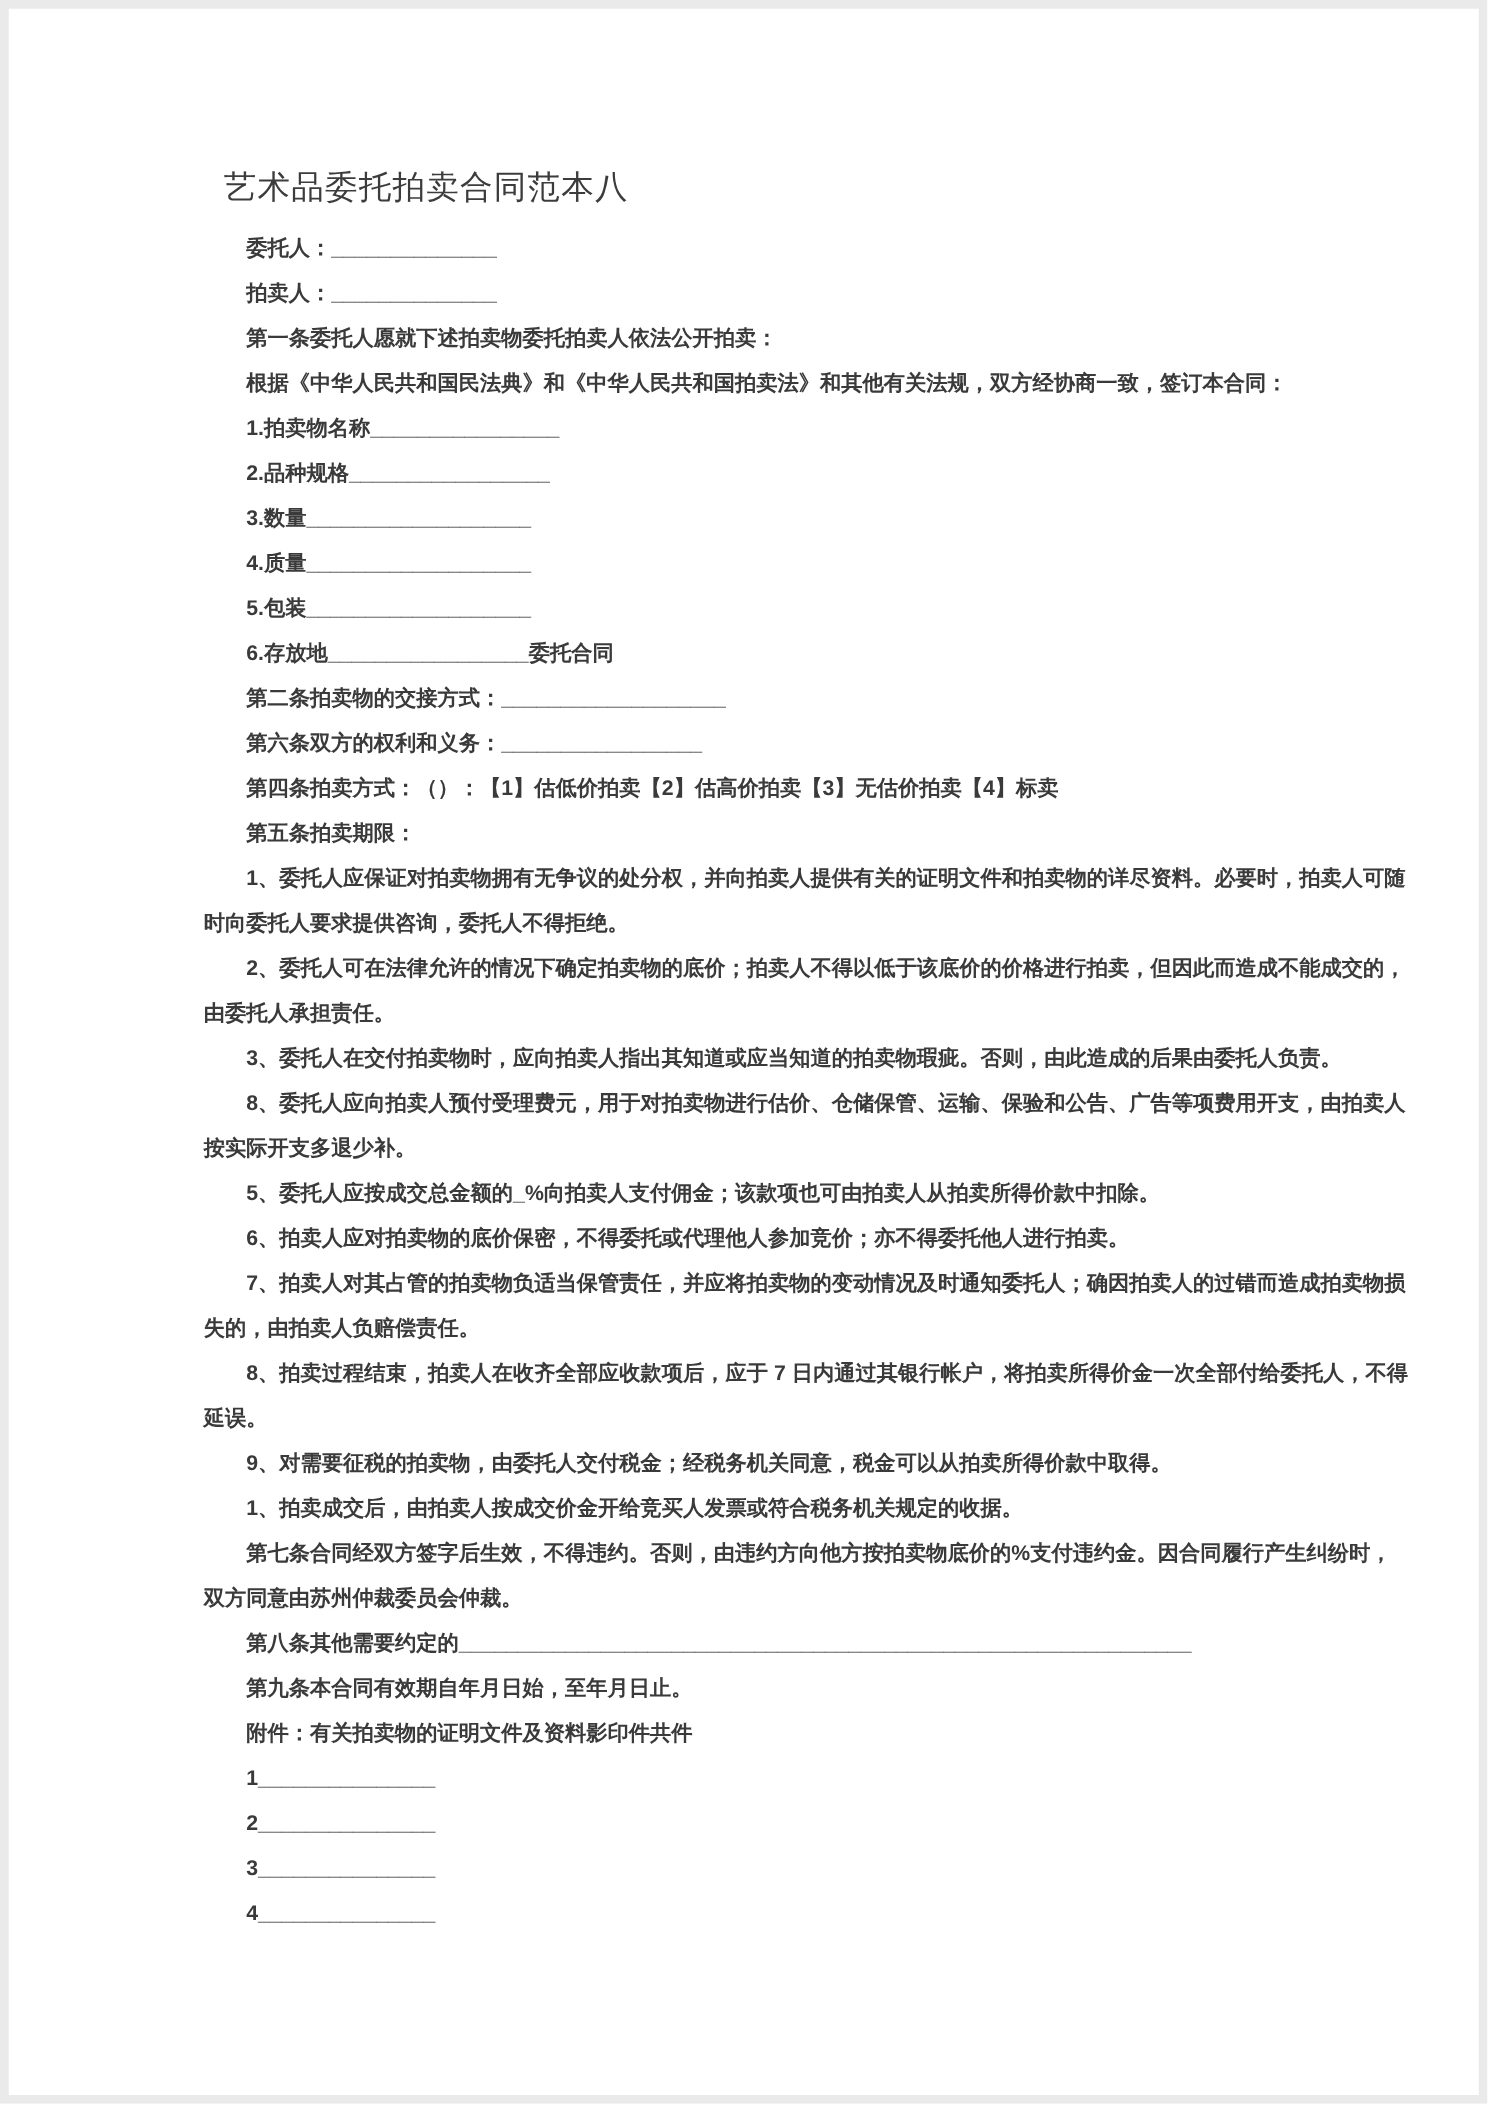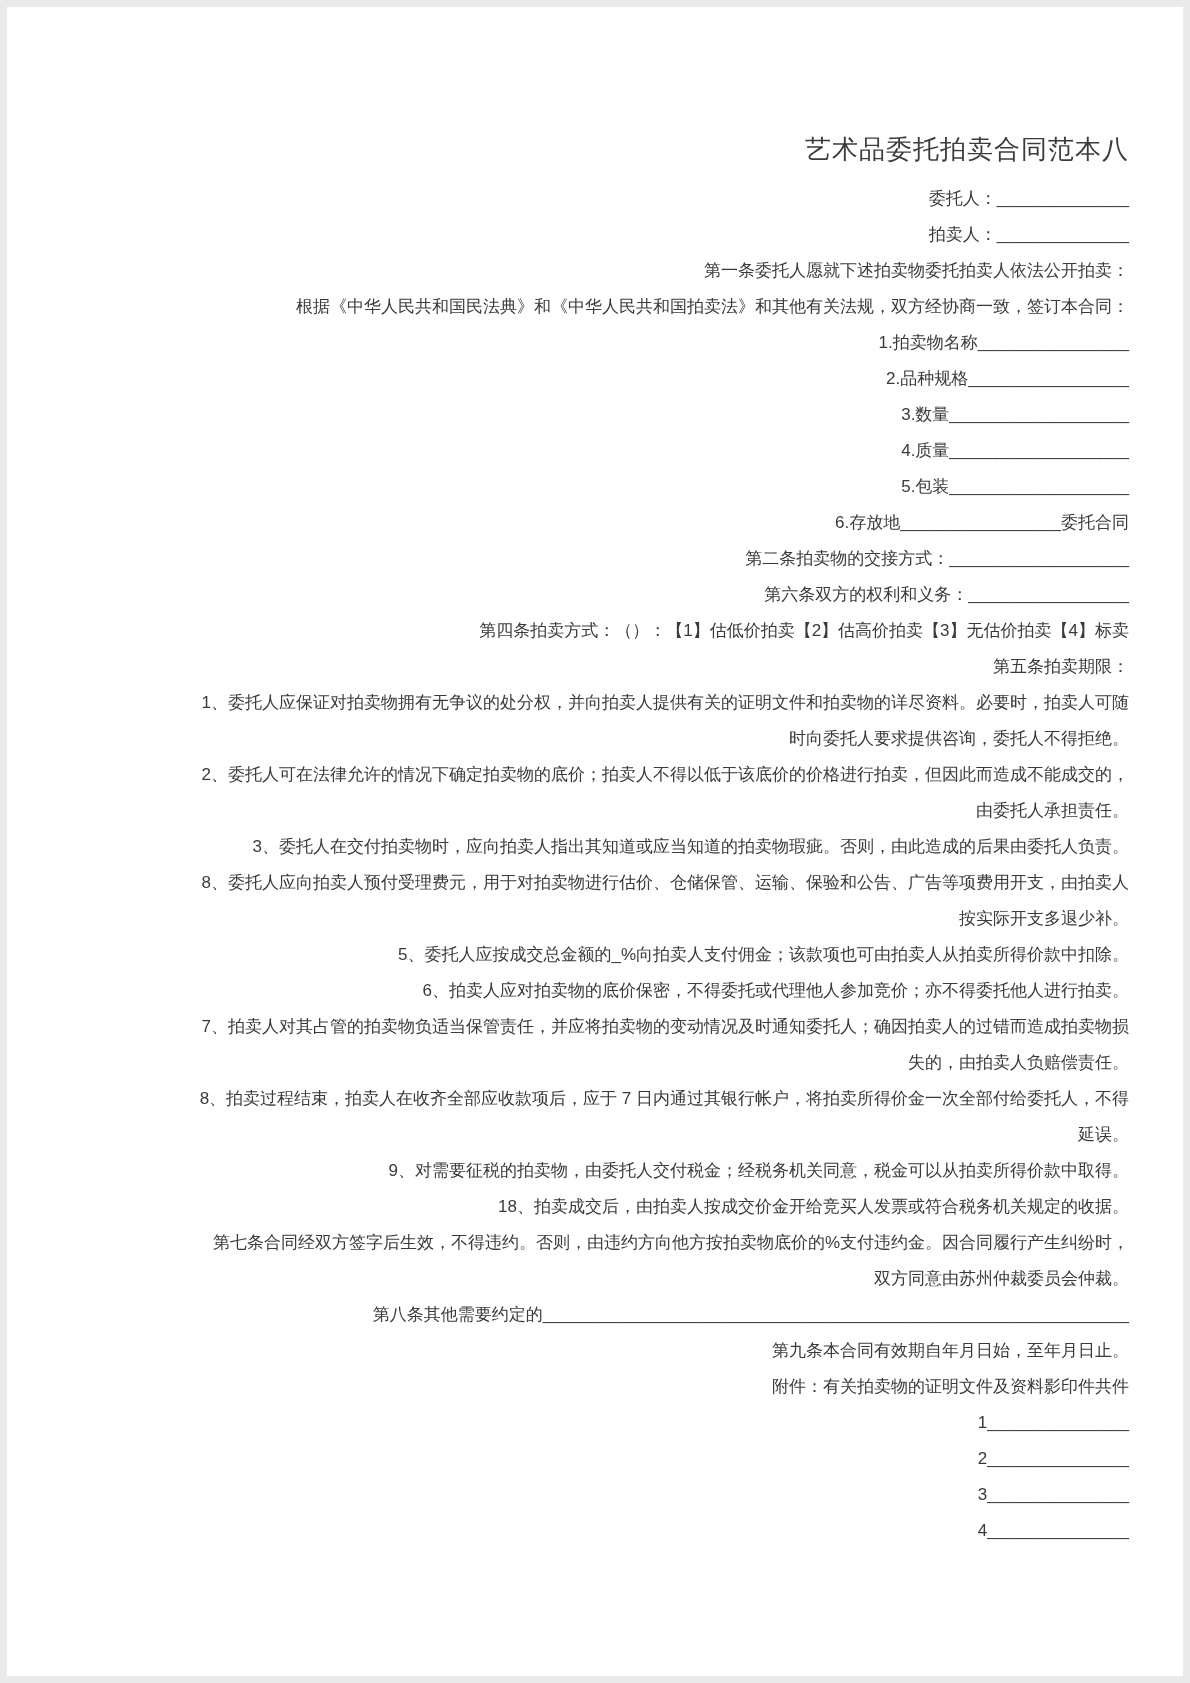--- a/index.html
+++ b/index.html
@@ -7,41 +7,41 @@
     padding: 0;
     background: #ffffff;
   }
   .canvas {
     width: 1190px;
     height: 1683px;
     box-sizing: border-box;
     background: #ffffff;
     border: 7px solid #eaeaea;
     overflow: hidden;
-    text-align: right;
   }
   .page {
     box-sizing: border-box;
     width: 100%;
     height: 100%;
     padding: 126px 54px 40px 156px;
   }
   .doc-title {
     font-family: "Liberation Serif", "DejaVu Serif", serif;
     font-size: 26px;
     font-weight: 400;
     color: #3c3c3c;
     margin: 0 0 14px 16px;
     line-height: 1.3;
     letter-spacing: 1px;
   }
   .doc-body {
     font-family: "Liberation Sans", "DejaVu Sans", sans-serif;
     font-size: 17px;
     color: #3a3a3a;
+    font-weight: bold;
   }
   .line {
     margin: 0;
     line-height: 36px;
     text-indent: 2em;
     word-break: break-all;
     white-space: pre-wrap;
   }
 </style>
 </head>
@@ -67,21 +67,21 @@
       <p class="line">第五条拍卖期限：</p>
       <p class="line">1、委托人应保证对拍卖物拥有无争议的处分权，并向拍卖人提供有关的证明文件和拍卖物的详尽资料。必要时，拍卖人可随时向委托人要求提供咨询，委托人不得拒绝。</p>
       <p class="line">2、委托人可在法律允许的情况下确定拍卖物的底价；拍卖人不得以低于该底价的价格进行拍卖，但因此而造成不能成交的，由委托人承担责任。</p>
       <p class="line">3、委托人在交付拍卖物时，应向拍卖人指出其知道或应当知道的拍卖物瑕疵。否则，由此造成的后果由委托人负责。</p>
       <p class="line">8、委托人应向拍卖人预付受理费元，用于对拍卖物进行估价、仓储保管、运输、保验和公告、广告等项费用开支，由拍卖人按实际开支多退少补。</p>
       <p class="line">5、委托人应按成交总金额的_%向拍卖人支付佣金；该款项也可由拍卖人从拍卖所得价款中扣除。</p>
       <p class="line">6、拍卖人应对拍卖物的底价保密，不得委托或代理他人参加竞价；亦不得委托他人进行拍卖。</p>
       <p class="line">7、拍卖人对其占管的拍卖物负适当保管责任，并应将拍卖物的变动情况及时通知委托人；确因拍卖人的过错而造成拍卖物损失的，由拍卖人负赔偿责任。</p>
       <p class="line">8、拍卖过程结束，拍卖人在收齐全部应收款项后，应于 7 日内通过其银行帐户，将拍卖所得价金一次全部付给委托人，不得延误。</p>
       <p class="line">9、对需要征税的拍卖物，由委托人交付税金；经税务机关同意，税金可以从拍卖所得价款中取得。</p>
-      <p class="line">18、拍卖成交后，由拍卖人按成交价金开给竞买人发票或符合税务机关规定的收据。</p>
+      <p class="line">1、拍卖成交后，由拍卖人按成交价金开给竞买人发票或符合税务机关规定的收据。</p>
       <p class="line">第七条合同经双方签字后生效，不得违约。否则，由违约方向他方按拍卖物底价的%支付违约金。因合同履行产生纠纷时，双方同意由苏州仲裁委员会仲裁。</p>
       <p class="line">第八条其他需要约定的______________________________________________________________</p>
       <p class="line">第九条本合同有效期自年月日始，至年月日止。</p>
       <p class="line">附件：有关拍卖物的证明文件及资料影印件共件</p>
       <p class="line">1_______________</p>
       <p class="line">2_______________</p>
       <p class="line">3_______________</p>
       <p class="line">4_______________</p>
     </div>
   </div>

